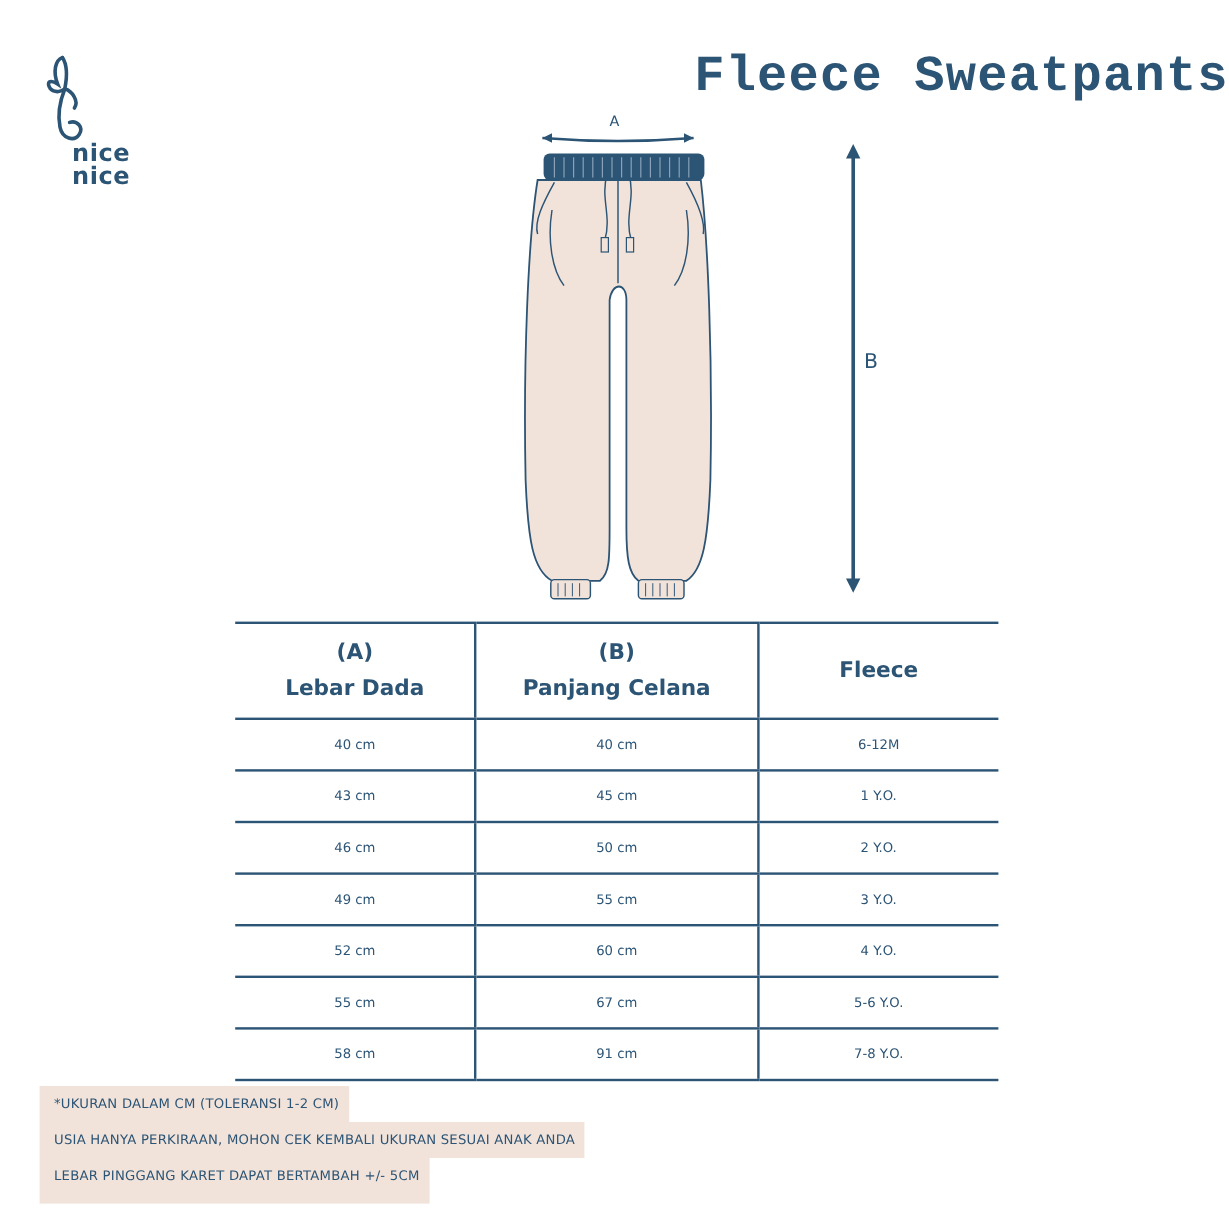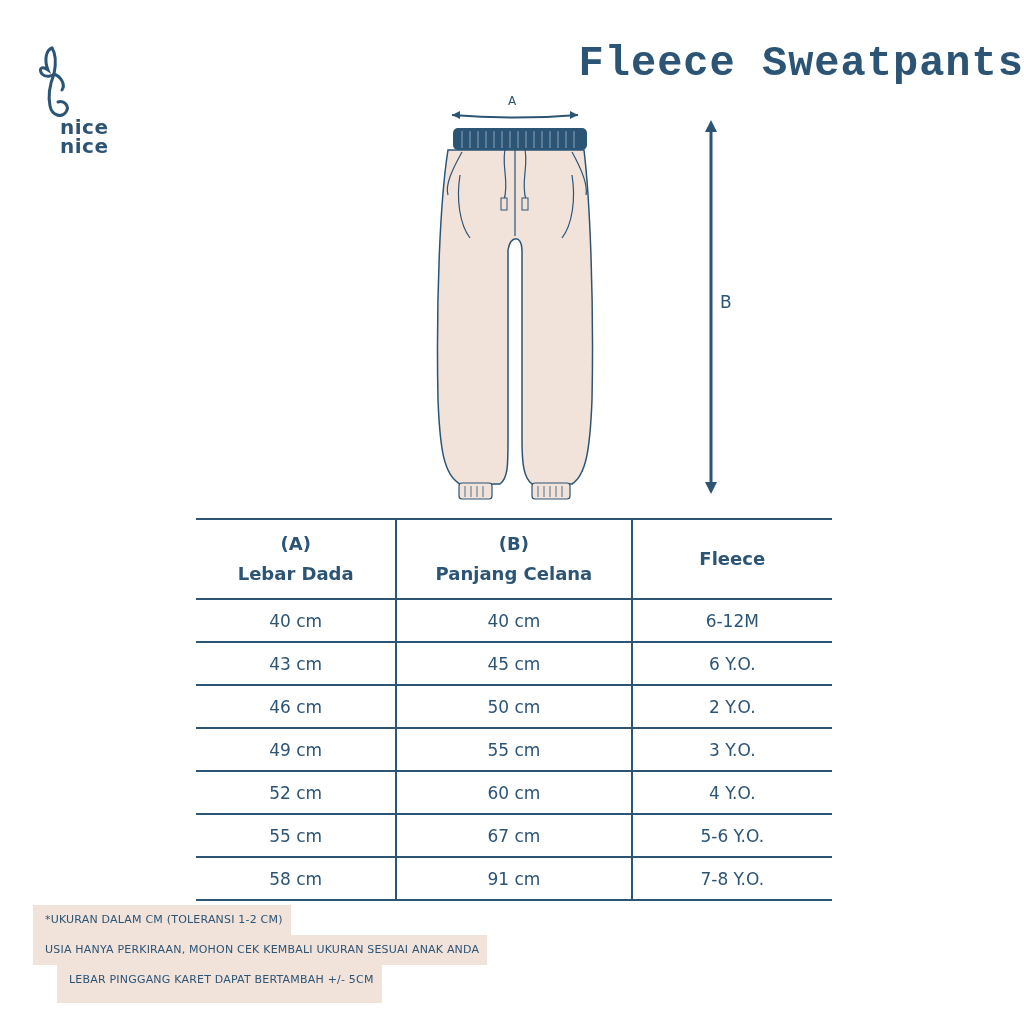--- a/index.html
+++ b/index.html
@@ -21,33 +21,33 @@
     .diagram { position: absolute; left: 0; top: 0; width: 1024px; height: 520px; }
     .label-a { position: absolute; left: 508px; top: 94px; font-size: 12px; color: #2c5475; }
     .label-b { position: absolute; left: 720px; top: 292px; font-size: 17px; color: #2c5475; }
 
     table.size {
       position: absolute; left: 196px; top: 518px; width: 636px; border-collapse: collapse;
       color: #2c5475;
     }
     table.size th, table.size td {
       border-top: 2px solid #2c5475; border-bottom: 2px solid #2c5475; text-align: center;
-      font-size: 17px;
+      font-size: 11px;
     }
     table.size th { font-weight: bold; height: 76px; font-size: 18px; line-height: 30px; }
     table.size td { height: 39px; }
     table.size th + th, table.size td + td { border-left: 2px solid #2c5475; }
     .col-a { width: 200px; } .col-b { width: 234px; } .col-c { width: 200px; }
 
     .notes { position: absolute; left: 33px; top: 905px; }
     .note-line {
       display: block; background: #f1e3da; font-size: 11px; color: #2c5475; line-height: 30px;
       padding: 0 8px 0 12px; width: fit-content; letter-spacing: 0.2px;
     }
-    .note-line:last-child { padding-bottom: 8px; margin-left: 24px; }
+    .note-line:last-child { padding-bottom: 8px; }
   </style>
 </head>
 <body>
 
 <div class="logo">
   <svg width="40" height="76" viewBox="0 0 40 76">
     <path d="M14 4 C8 6 6 16 10 26 C4 22 0 24 4 30 C8 34 14 32 16 30 C12 40 10 52 12 62 C14 72 24 74 28 68 C32 62 26 56 20 58" fill="none" stroke="#2c5475" stroke-width="3" stroke-linecap="round"></path>
     <path d="M14 4 C18 10 18 20 16 30 C22 32 28 40 24 46" fill="none" stroke="#2c5475" stroke-width="3" stroke-linecap="round"></path>
   </svg>
   <div class="logo-text">
@@ -143,21 +143,21 @@
   </thead>
   <tbody>
     <tr>
       <td>40 cm</td>
       <td>40 cm</td>
       <td>6-12M</td>
     </tr>
     <tr>
       <td>43 cm</td>
       <td>45 cm</td>
-      <td>6 Y.O.</td>
+      <td>1 Y.O.</td>
     </tr>
     <tr>
       <td>46 cm</td>
       <td>50 cm</td>
       <td>2 Y.O.</td>
     </tr>
     <tr>
       <td>49 cm</td>
       <td>55 cm</td>
       <td>3 Y.O.</td>

